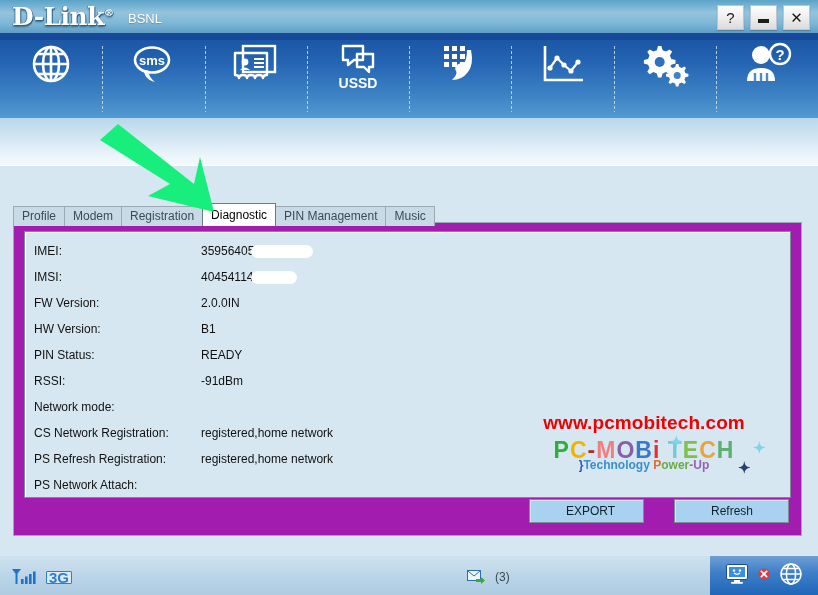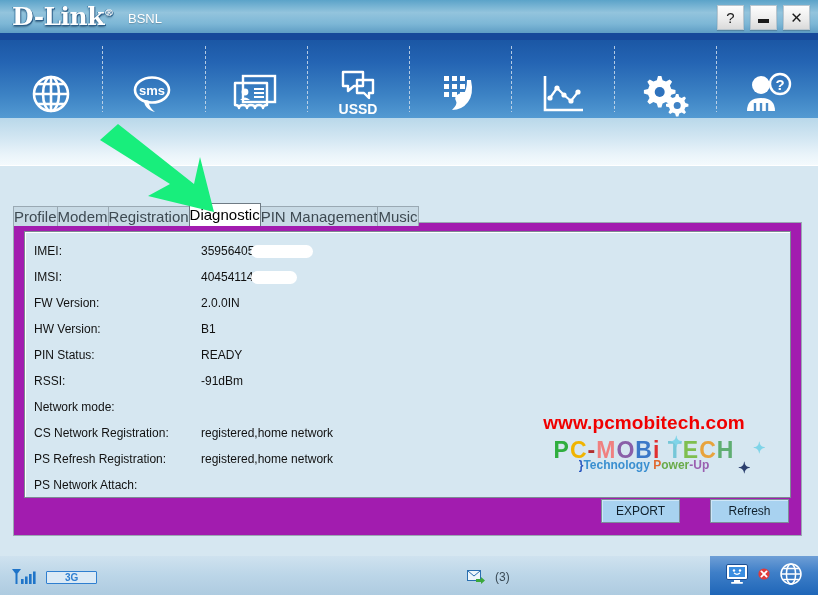--- a/index.html
+++ b/index.html
@@ -38,21 +38,21 @@
   .winbtn .minidash{width:11px;height:4px;background:#1b1b1b;margin-top:6px;}
 
   
   .toolbar{
     position:absolute;left:0;top:40px;width:818px;height:78px;
     background:linear-gradient(180deg,#1b57a5 0%,#2464b3 28%,#3c82c4 70%,#539ad2 100%);
     display:flex;align-items:center;
   }
   .tb-item{
     flex:1 1 0;height:78px;position:relative;
-    display:flex;align-items:flex-end;justify-content:center;cursor:pointer;
+    display:flex;align-items:flex-start;justify-content:center;cursor:pointer;
   }
   .tb-item + .tb-item::before{
     content:"";position:absolute;left:0;top:6px;bottom:6px;width:1px;
     background-image:linear-gradient(#cddcec 55%, transparent 0);
     background-size:1px 5px;opacity:.85;
   }
   .tb-item svg{display:block;}
 
   
   .sheen{
@@ -63,23 +63,23 @@
   .workspace{
     position:absolute;left:0;top:166px;width:818px;height:390px;
     background:#d6e7f1;
   }
 
   
   .tabs{
     position:absolute;left:13px;top:203px;display:flex;align-items:flex-end;z-index:4;
   }
   .tab{
-    height:19px;line-height:19px;padding:0 0;
+    height:19px;line-height:19px;padding:0 8px;
     background:#c8dae5;border:1px solid #9aa9b3;border-bottom:none;
-    font-size:15px;color:#3e4a52;cursor:pointer;
+    font-size:12px;color:#3e4a52;cursor:pointer;
     margin-right:-1px;text-align:center;
   }
   .tab.active{
     background:#ffffff;color:#000;height:22px;line-height:22px;
     border-color:#6f7b84;position:relative;z-index:5;
   }
 
   
   .panel{
     position:absolute;left:13px;top:222px;width:787px;height:312px;
@@ -115,43 +115,44 @@
   .wm-l1 .c7{color:#e03030;} .wm-l1 .c8{color:#76c7d8;} .wm-l1 .c9{color:#7fbf4f;}
   .wm-l1 .c10{color:#e8a33d;} .wm-l1 .c11{color:#5fae72;}
   .wm-l2{font-size:12px;margin-top:-6px;font-family:"Liberation Sans",sans-serif;}
   .wm-l2 .t1{color:#2a58c0;} .wm-l2 .t2{color:#3a8fd0;} .wm-l2 .t3{color:#e06a30;}
   .wm-l2 .t4{color:#6aab4a;} .wm-l2 .t5{color:#9a5fb0;}
   .wm-star{position:absolute;color:#7fd4e8;font-size:15px;}
 
   
   .btnrow{position:absolute;right:12px;bottom:12px;display:flex;gap:30px;}
   .btn{
-    width:77px;height:22px;line-height:22px;text-align:center;
+    width:77px;height:22px;line-height:22px;text-align:left;
     background:#a8d2f0;border:1px solid #7c8d99;
     font-size:12px;color:#10202c;cursor:pointer;
     box-shadow:inset 1px 1px 0 #cfe7f8;
+    padding-left:36px;
   }
 
   
   .arrow{position:absolute;left:96px;top:122px;z-index:6;pointer-events:none;}
 
   
   .statusbar{
     position:absolute;left:0;top:556px;width:818px;height:39px;
     background:linear-gradient(180deg,#cfe2ef 0%,#bcd6e8 48%,#aecbe0 100%);
   }
   .sb-carrier{
     position:absolute;left:128px;top:11px;font-size:13px;color:#ffffff;
     text-shadow:0 1px 1px rgba(90,120,140,.6);
   }
   .sb-sig{position:absolute;left:10px;top:568px;z-index:2;}
   .sb-3g{
     position:absolute;left:46px;top:571px;z-index:2;
     border:1px solid #2f7fd0;color:#2f7fd0;background:#dbeaf6;
-    font-size:10px;line-height:11px;padding:0 18px;font-weight:bold;border-radius:1px;
+    font-size:15px;line-height:11px;padding:0 2px;font-weight:bold;border-radius:1px;
   }
   .sb-mail{position:absolute;left:467px;top:570px;z-index:2;}
   .sb-count{position:absolute;left:495px;top:570px;font-size:12px;color:#3a4a55;z-index:2;}
   .sb-right{
     position:absolute;left:710px;top:556px;width:108px;height:39px;
     background:linear-gradient(180deg,#6f9fd6 0%,#3f7fc8 42%,#1f66b8 100%);
     display:flex;align-items:center;justify-content:center;gap:8px;
   }
 </style>
 </head>

